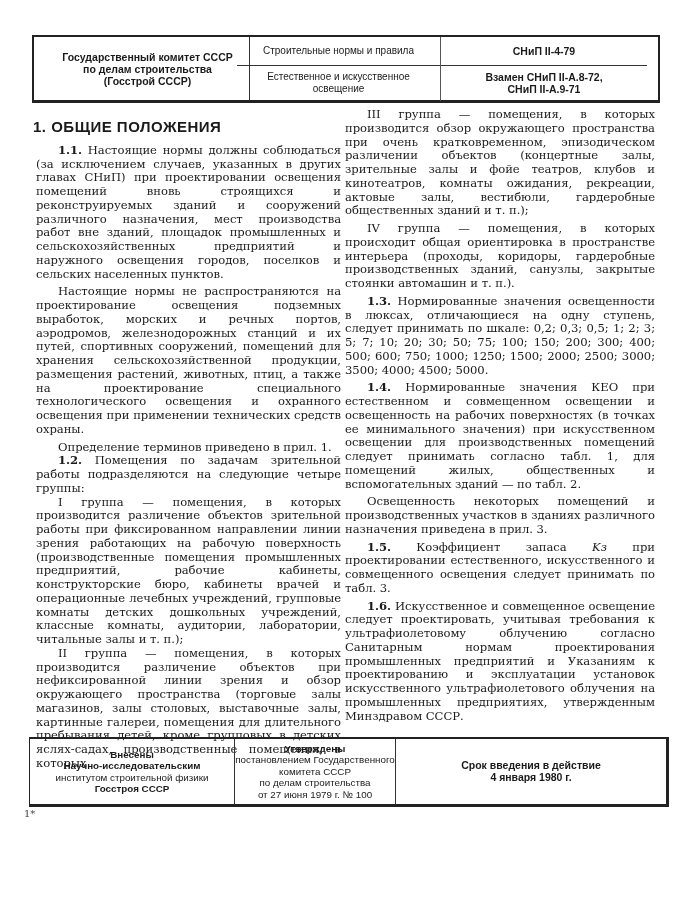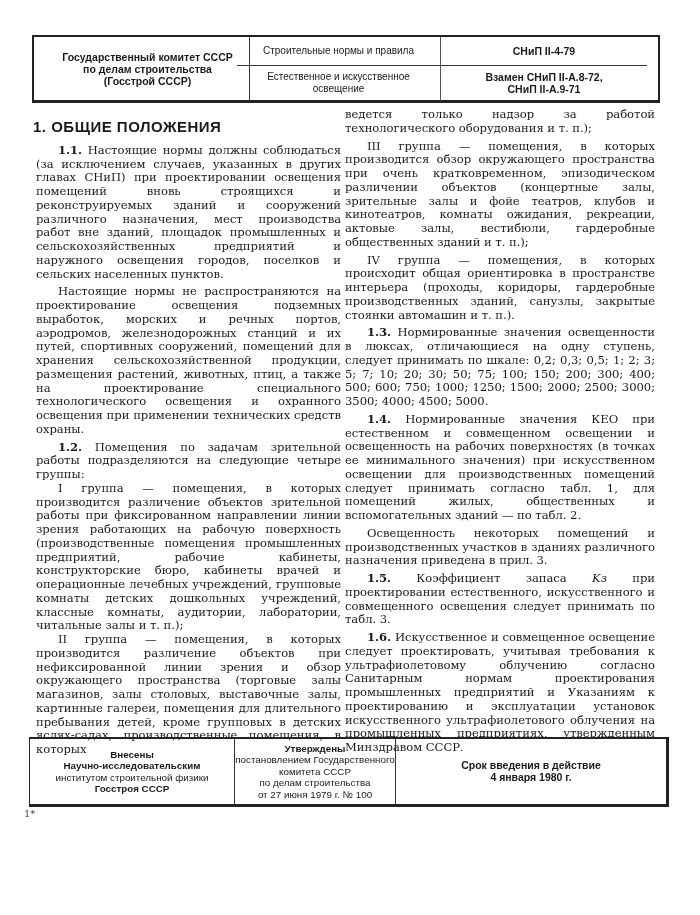--- a/index.html
+++ b/index.html
@@ -71,27 +71,27 @@
           </div>
       </div>
     </div>
   </div>
 </div>
 
 <div class="col left">
   <div class="h1">1. ОБЩИЕ ПОЛОЖЕНИЯ</div>
   <p><b class="n">1.1.</b><span> Настоящие нормы должны соблюдаться (за исключением случаев, указанных в других главах СНиП) при проектировании освещения помещений вновь строящихся и реконструируемых зданий и сооружений различного назначения, мест производства работ вне зданий, площадок промышленных и сельскохозяйственных предприятий и наружного освещения городов, поселков и сельских населенных пунктов.</span></p>
   <p>Настоящие нормы не распространяются на проектирование освещения подземных выработок, морских и речных портов, аэродромов, железнодорожных станций и их путей, спортивных сооружений, помещений для хранения сельскохозяйственной продукции, размещения растений, животных, птиц, а также на проектирование специального технологического освещения и охранного освещения при применении технических средств охраны.</p>
+  <p style="margin-bottom:0">Определение терминов приведено в прил. 1.</p>
   <p style="margin-bottom:0"><b class="n">1.2.</b><span> Помещения по задачам зрительной работы подразделяются на следующие четыре группы:</span></p>
   <p style="margin-bottom:0">I группа — помещения, в которых производится различение объектов зрительной работы при фиксированном направлении линии зрения работающих на рабочую поверхность (производственные помещения промышленных предприятий, рабочие кабинеты, конструкторские бюро, кабинеты врачей и операционные лечебных учреждений, групповые комнаты детских дошкольных учреждений, классные комнаты, аудитории, лаборатории, читальные залы и т. п.);</p>
   <p>II группа — помещения, в которых производится различение объектов при нефиксированной линии зрения и обзор окружающего пространства (торговые залы магазинов, залы столовых, выставочные залы, картинные галереи, помещения для длительного пребывания детей, кроме групповых в детских яслях-садах, производственные помещения, в которых</p>
 </div>
 
 <div class="col right">
-  <p class="cont">ведется только надзор за работой технологического оборудования и т. п.);</p>
   <p>III группа — помещения, в которых производится обзор окружающего пространства при очень кратковременном, эпизодическом различении объектов (концертные залы, зрительные залы и фойе театров, клубов и кинотеатров, комнаты ожидания, рекреации, актовые залы, вестибюли, гардеробные общественных зданий и т. п.);</p>
   <p>IV группа — помещения, в которых происходит общая ориентировка в пространстве интерьера (проходы, коридоры, гардеробные производственных зданий, санузлы, закрытые стоянки автомашин и т. п.).</p>
   <p><b class="n">1.3.</b><span> Нормированные значения освещенности в люксах, отличающиеся на одну ступень, следует принимать по шкале: 0,2; 0,3; 0,5; 1; 2; 3; 5; 7; 10; 20; 30; 50; 75; 100; 150; 200; 300; 400; 500; 600; 750; 1000; 1250; 1500; 2000; 2500; 3000; 3500; 4000; 4500; 5000.</span></p>
   <p><b class="n">1.4.</b><span> Нормированные значения КЕО при естественном и совмещенном освещении и освещенность на рабочих поверхностях (в точках ее минимального значения) при искусственном освещении для производственных помещений следует принимать согласно табл. 1, для помещений жилых, общественных и вспомогательных зданий — по табл. 2.</span></p>
   <p>Освещенность некоторых помещений и производственных участков в зданиях различного назначения приведена в прил. 3.</p>
   <p><b class="n">1.5.</b><span> Коэффициент запаса </span><i>Kз</i><span> при проектировании естественного, искусственного и совмещенного освещения следует принимать по табл. 3.</span></p>
   <p><b class="n">1.6.</b><span> Искусственное и совмещенное освещение следует проектировать, учитывая требования к ультрафиолетовому облучению согласно Санитарным нормам проектирования промышленных предприятий и Указаниям к проектированию и эксплуатации установок искусственного ультрафиолетового облучения на промышленных предприятиях, утвержденным Минздравом СССР.</span></p>
 </div>
 
 <div class="ftr">

